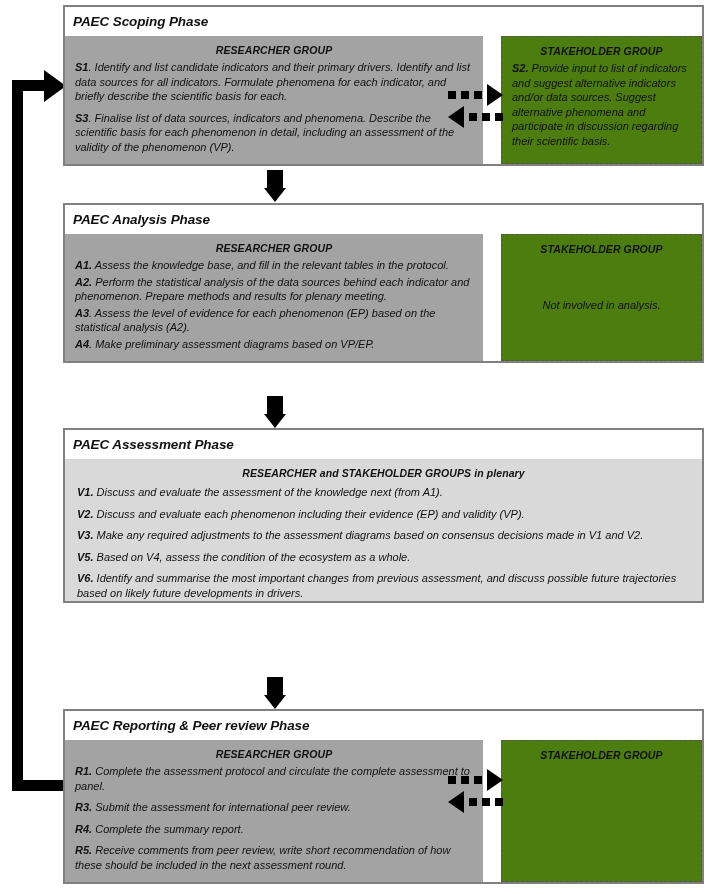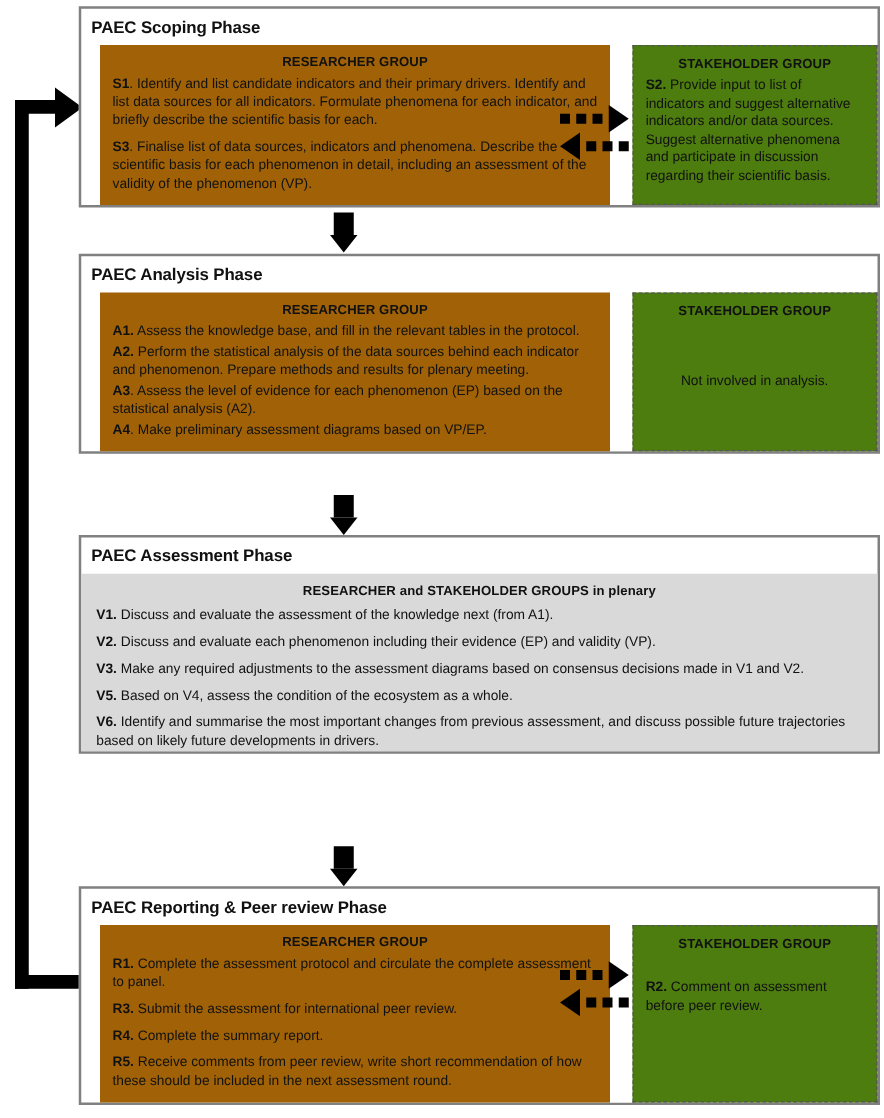--- a/index.html
+++ b/index.html
@@ -39,38 +39,38 @@
     border-left: 22px solid #000;
   }
 
   
   .phase {
     position: absolute;
     left: 63px;
     width: 641px;
     border: 2px solid #808080;
     background: #ffffff;
+    font-style: italic;
   }
   .phase-title {
     font-size: 13.5px;
     font-weight: bold;
     color: #111;
     padding: 7px 0 7px 8px;
     letter-spacing: -0.1px;
   }
   .phase-body {
     display: flex;
     align-items: stretch;
   }
 
   .panel-researcher {
-    background: #a16207;
+    background: #a3a3a3;
     padding: 8px 10px 10px 10px;
     position: relative;
-    margin-left: 15px;
   }
   .panel-stakeholder {
     background: #4d7c0f;
     border: 1px dashed #555;
     padding: 8px 10px 10px 10px;
     position: relative;
   }
   .panel-plenary {
     background: #d9d9d9;
     padding: 8px 12px 1px 12px;
@@ -242,21 +242,20 @@
       <div class="panel-researcher" style="width:418px;">
         <div class="group-heading">RESEARCHER GROUP</div>
         <div class="para"><b>R1.</b><span> Complete the assessment protocol and circulate the complete assessment to panel.</span></div>
         <div class="para"><b>R3.</b><span> Submit the assessment for international peer review.</span></div>
         <div class="para"><b>R4.</b><span> Complete the summary report.</span></div>
         <div class="para"><b>R5.</b><span> Receive comments from peer review, write short recommendation of how these should be included in the next assessment round.</span></div>
       </div>
       <div style="width:18px;background:#ffffff;"></div>
       <div class="panel-stakeholder" style="width:201px;">
         <div class="group-heading">STAKEHOLDER GROUP</div>
-        <div class="para" style="margin-top:22px;"><b>R2.</b><span> Comment on assessment before peer review.</span></div>
       </div>
     </div>
   </div>
 
   <div class="dialogue" style="left:448px; top:769px;">
     <div class="dash-row" style="left:0px; top:0px;">
       <span class="dash"></span>
       <span class="dash"></span>
       <span class="dash"></span>
       <span class="arrow-right"></span>

